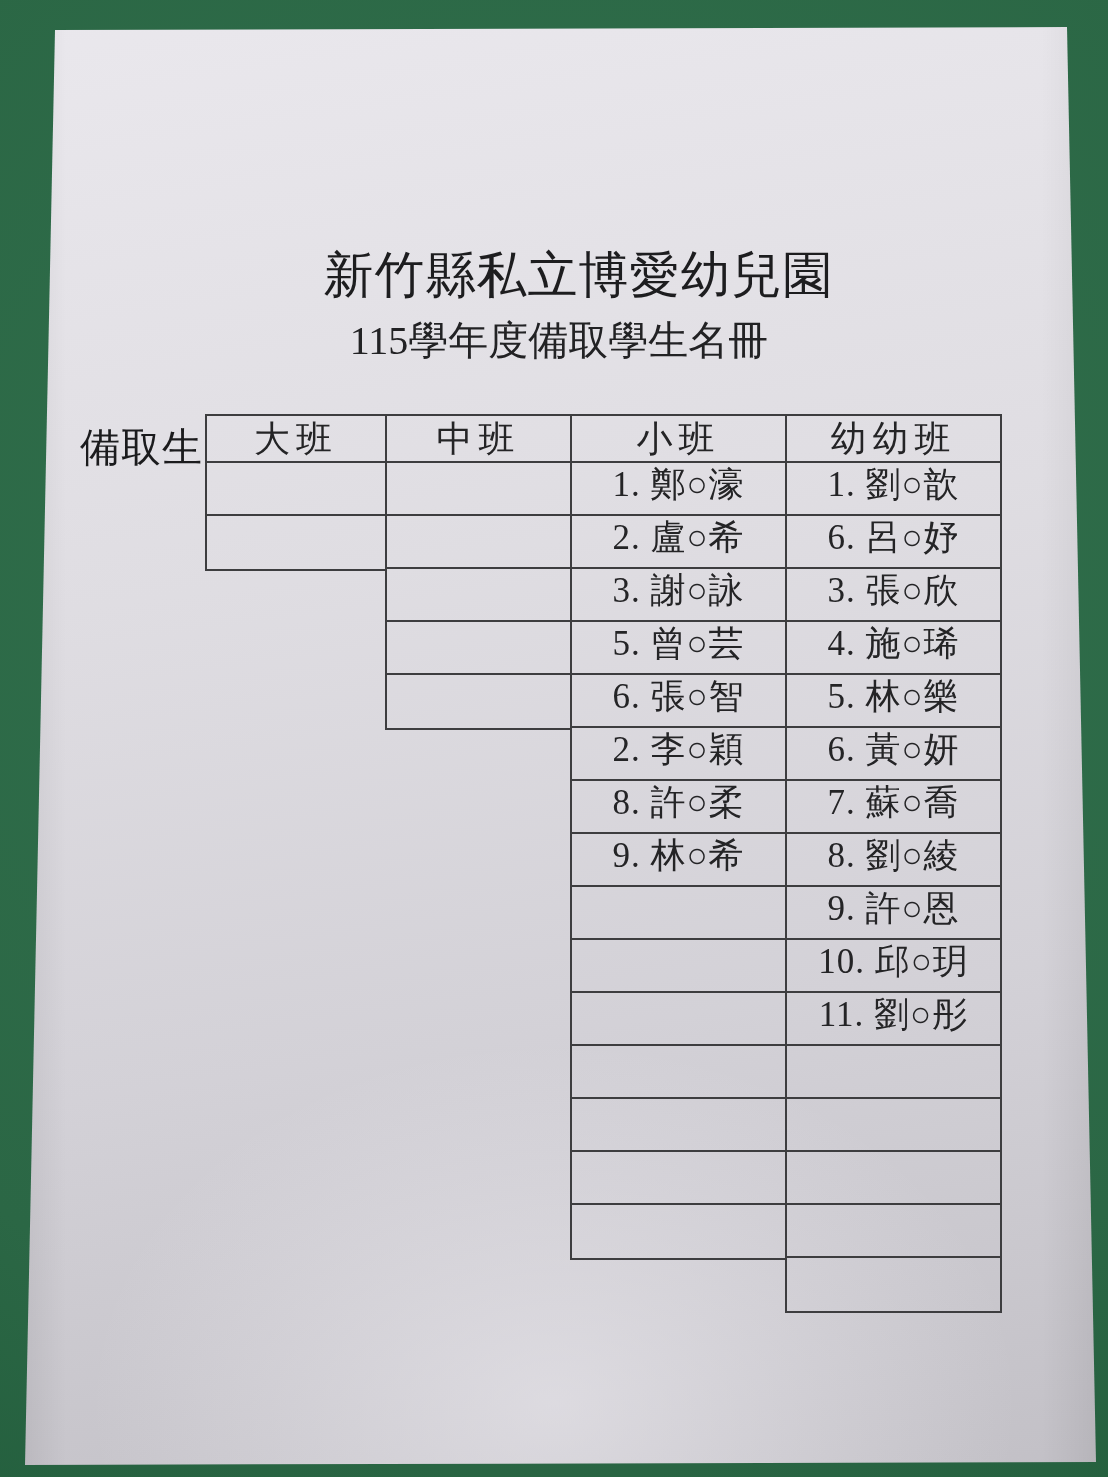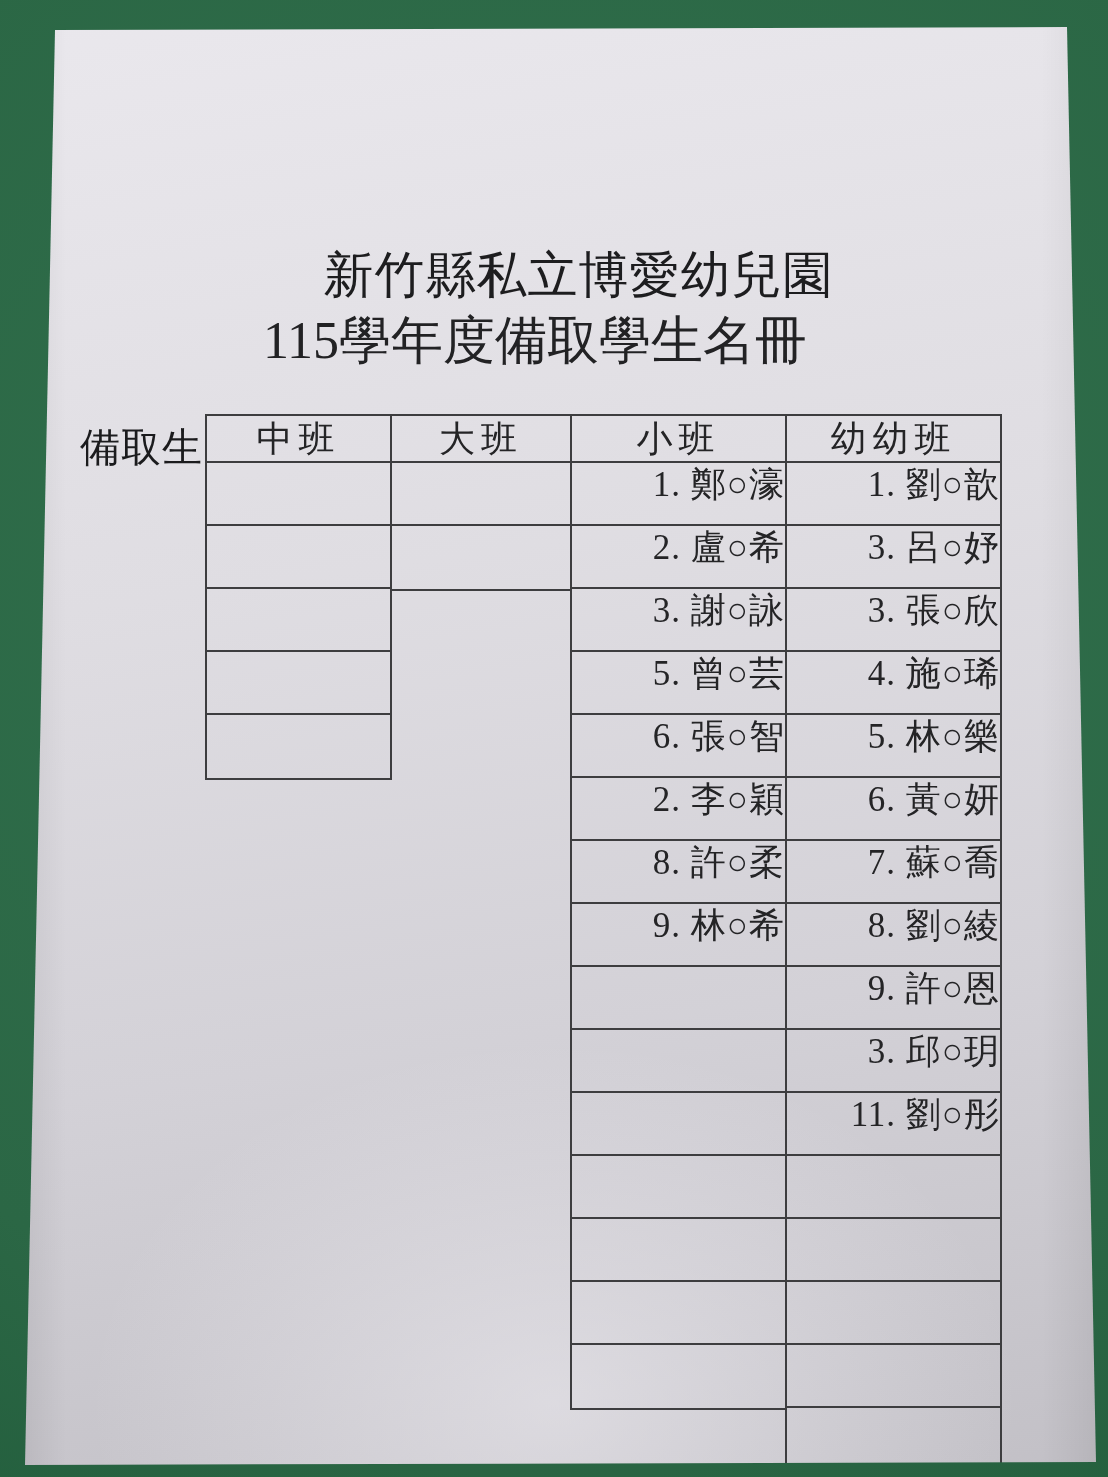--- a/index.html
+++ b/index.html
@@ -36,23 +36,24 @@
     letter-spacing: 1px;
     color: #1d1d1f;
     margin-left: 36px;
   }
   .subtitle {
     position: absolute;
     left: 0;
     width: 1070px;
     top: 314px;
     text-align: center;
-    font-size: 52px;
+    font-size: 40px;
     line-height: 54px;
     color: #222224;
+    padding-left: 24px;
   }
   .side-label {
     position: absolute;
     left: 80px;
     top: 420px;
     font-size: 40px;
     font-weight: normal;
     letter-spacing: 1px;
     color: #1b1b1d;
   }
@@ -77,50 +78,50 @@
     height: 47px;
     border-bottom: 2px solid #3d3d3f;
     box-sizing: border-box;
     text-align: center;
     font-size: 36px;
     line-height: 46px;
     letter-spacing: 6px;
     color: #242426;
   }
   .td {
-    height: 63px;
+    height: 53px;
     border-bottom: 2px solid #3d3d3f;
     box-sizing: border-box;
-    text-align: right;
+    text-align: center;
     font-size: 35px;
     line-height: 44px;
     letter-spacing: 1px;
     white-space: nowrap;
     color: #242426;
   }
   .td:last-child { border-bottom: none; }
 </style>
 </head>
 <body>
 
 <div class="paper">
   <div class="title">新竹縣私立博愛幼兒園</div>
   <div class="subtitle">115學年度備取學生名冊</div>
   <div class="side-label">備取生</div>
   <div class="roster">
+      <div class="tcol col-0">
+        <div class="th">大班</div>
+        <div class="td"></div>
+        <div class="td"></div>
+      </div>
       <div class="tcol col-1">
         <div class="th">中班</div>
         <div class="td"></div>
         <div class="td"></div>
         <div class="td"></div>
-        <div class="td"></div>
-        <div class="td"></div>
-      </div>
-      <div class="tcol col-0">
-        <div class="th">大班</div>
         <div class="td"></div>
         <div class="td"></div>
       </div>
       <div class="tcol col-2">
         <div class="th">小班</div>
         <div class="td">1. 鄭○濠</div>
         <div class="td">2. 盧○希</div>
         <div class="td">3. 謝○詠</div>
         <div class="td">5. 曾○芸</div>
         <div class="td">6. 張○智</div>
@@ -131,29 +132,29 @@
         <div class="td"></div>
         <div class="td"></div>
         <div class="td"></div>
         <div class="td"></div>
         <div class="td"></div>
         <div class="td"></div>
       </div>
       <div class="tcol col-3">
         <div class="th">幼幼班</div>
         <div class="td">1. 劉○歆</div>
-        <div class="td">3. 呂○妤</div>
+        <div class="td">6. 呂○妤</div>
         <div class="td">3. 張○欣</div>
         <div class="td">4. 施○琋</div>
         <div class="td">5. 林○樂</div>
         <div class="td">6. 黃○妍</div>
         <div class="td">7. 蘇○喬</div>
         <div class="td">8. 劉○綾</div>
         <div class="td">9. 許○恩</div>
-        <div class="td">3. 邱○玥</div>
+        <div class="td">10. 邱○玥</div>
         <div class="td">11. 劉○彤</div>
         <div class="td"></div>
         <div class="td"></div>
         <div class="td"></div>
         <div class="td"></div>
         <div class="td"></div>
       </div>
     </div>
 </div>
 

